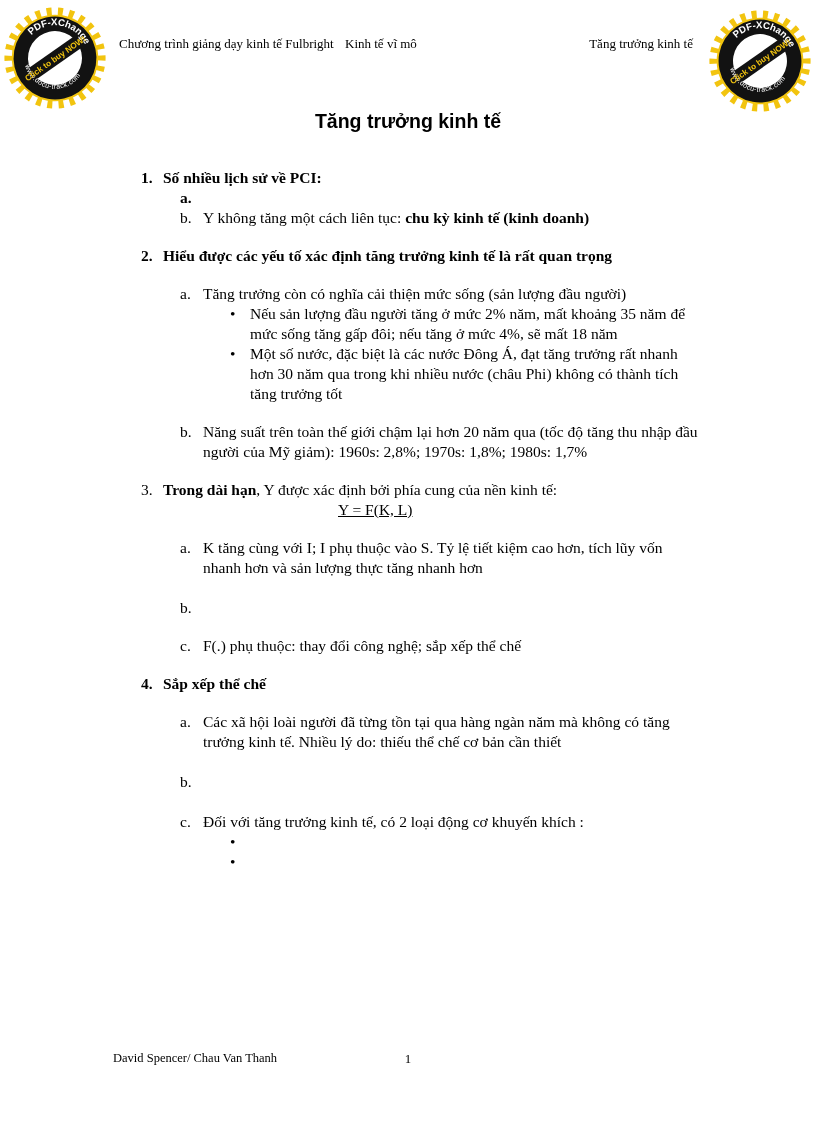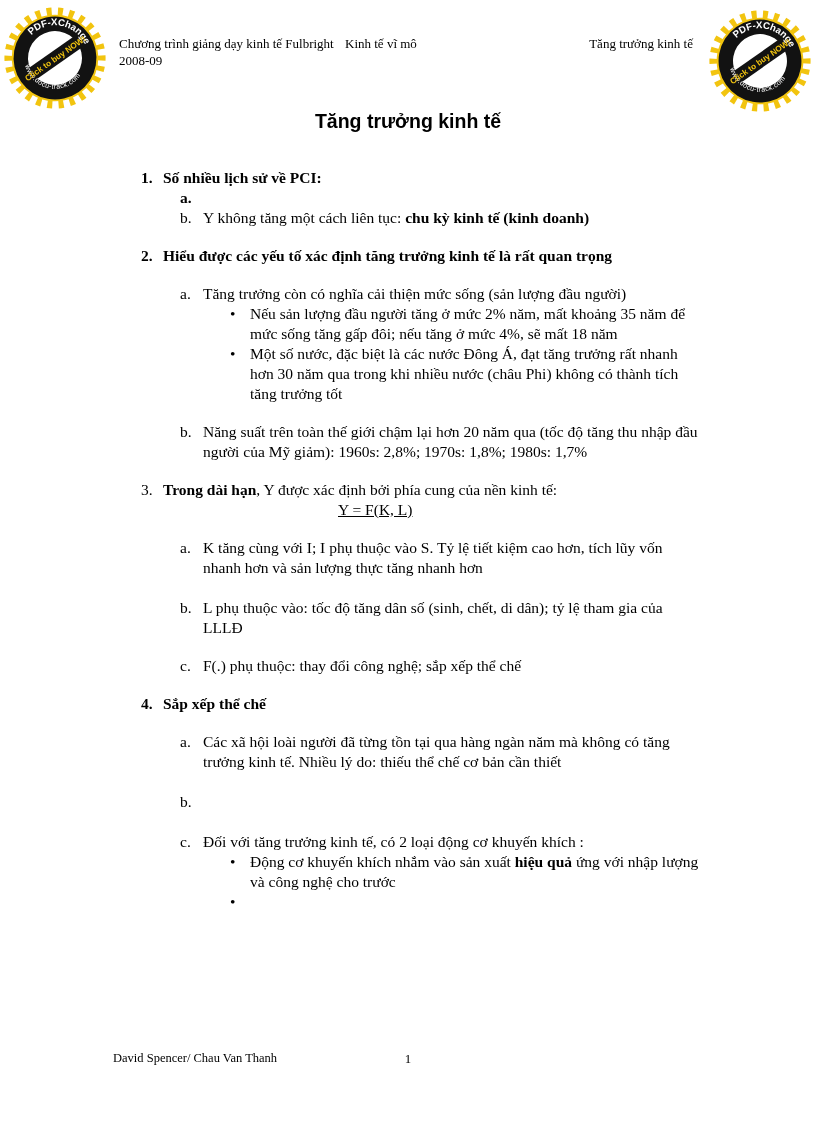--- a/index.html
+++ b/index.html
@@ -83,21 +83,20 @@
         <text font-size="7.2" letter-spacing="0.4" fill="#ffffff">
           <textPath href="#arcB2" startOffset="50%" text-anchor="middle">www.docu-track.com</textPath>
         </text>
         <text transform="rotate(-45 55 55)" x="55" y="58.5" text-anchor="middle" font-size="8.6" font-weight="bold" fill="#F2C40F">Click to buy NOW!</text>
       </g>
     </svg>
   </div>
 
   <div class="hdr hdr-left">
     <div>Chương trình giảng dạy kinh tế Fulbright</div>
-    <div>2008-09</div>
   </div>
   <div class="hdr hdr-center">Kinh tế vĩ mô</div>
   <div class="hdr hdr-right">Tăng trưởng kinh tế</div>
 
   <div class="doc-title">Tăng trưởng kinh tế</div>
 
   <div class="content">
 
     <div class="li l1">
       <span class="num b">1.</span>
@@ -136,21 +135,20 @@
       <span class="num">3.</span>
       <p class="txt"><span class="b">Trong dài hạn</span><span>, Y được xác định bởi phía cung của nền kinh tế:</span></p>
     </div>
     <p class="formula">Y = F(K, L)</p>
     <div class="li l2 mt18">
       <span class="num">a.</span>
       <p class="txt"><span>K tăng cùng với I; I phụ thuộc vào S. Tỷ lệ tiết kiệm cao hơn, tích lũy vốn nhanh hơn và sản lượng thực tăng nhanh hơn</span></p>
     </div>
     <div class="li l2 mt20">
       <span class="num">b.</span>
-      <p class="txt"><span>L phụ thuộc vào: tốc độ tăng dân số (sinh, chết, di dân); tỷ lệ tham gia của LLLĐ</span></p>
     </div>
     <div class="li l2 mt18">
       <span class="num">c.</span>
       <p class="txt"><span>F(.) phụ thuộc: thay đổi công nghệ; sắp xếp thể chế</span></p>
     </div>
 
     <div class="li l1 mt18">
       <span class="num b">4.</span>
       <p class="txt"><span class="b">Sắp xếp thể chế</span></p>
     </div>
@@ -160,21 +158,20 @@
     </div>
     <div class="li l2 mt20">
       <span class="num">b.</span>
     </div>
     <div class="li l2 mt20">
       <span class="num">c.</span>
       <p class="txt"><span>Đối với tăng trưởng kinh tế, có 2 loại động cơ khuyến khích :</span></p>
     </div>
     <div class="li l3">
       <span class="num">•</span>
-      <p class="txt"><span>Động cơ khuyến khích nhắm vào sản xuất </span><span class="b">hiệu quả</span><span> ứng với nhập lượng và công nghệ cho trước</span></p>
     </div>
     <div class="li l3">
       <span class="num">•</span>
     </div>
 
   </div>
 
   <div class="ftr-author">David Spencer/ Chau Van Thanh</div>
   <div class="ftr-page">1</div>
 

